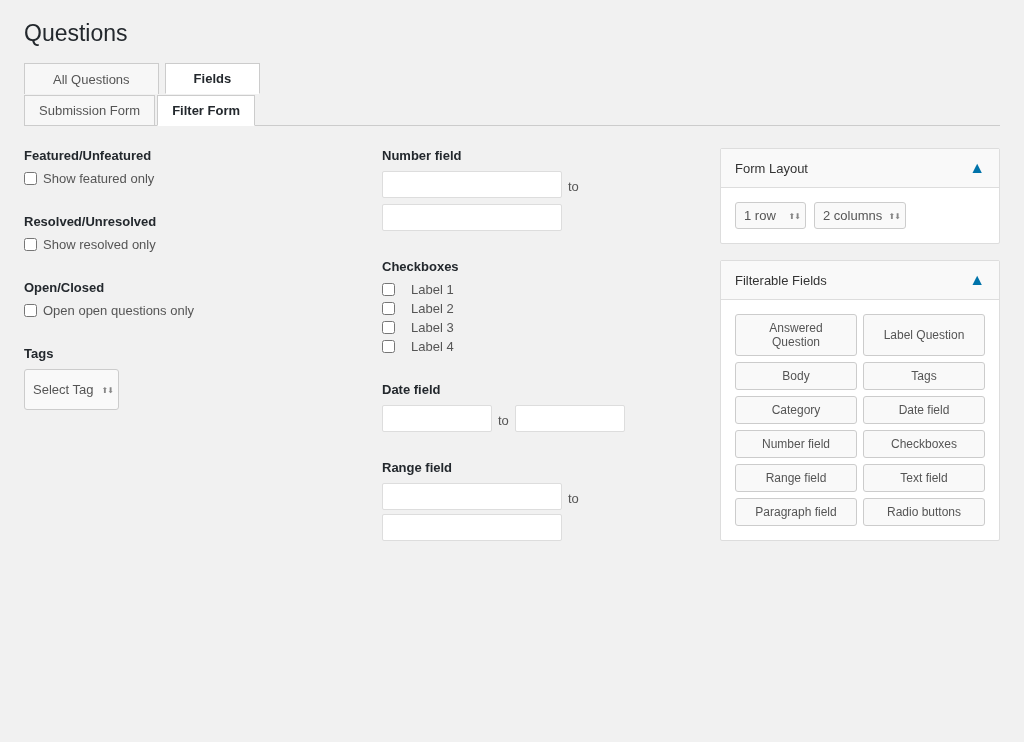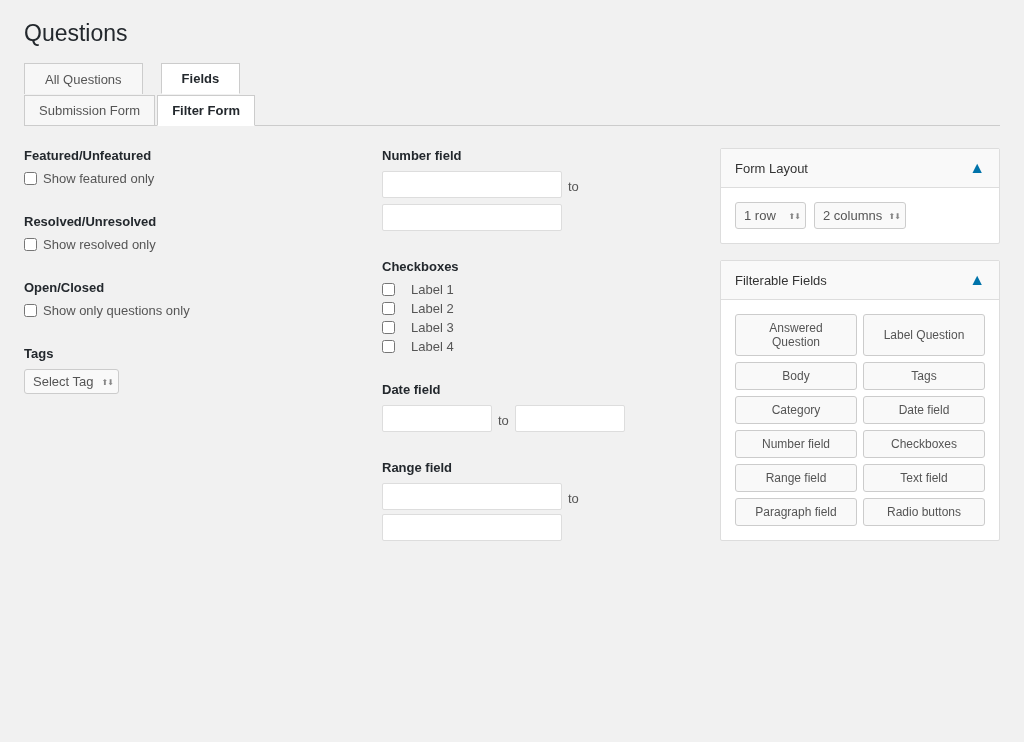--- a/index.html
+++ b/index.html
@@ -15,27 +15,27 @@
       font-weight: 400;
       color: #23282d;
       margin-bottom: 16px;
     }
     .tabs-row {
       display: flex;
       gap: 0;
       margin-bottom: 0;
     }
     .tab-btn {
-      padding: 7px 20px;
+      padding: 7px 28px;
       border: 1px solid #ccc;
       background: #f7f7f7;
       cursor: pointer;
       font-size: 13px;
       color: #555;
-      margin-right: 18px;
+      margin-right: 6px;
       border-bottom: none;
     }
     .tab-btn.active {
       background: #fff;
       color: #23282d;
       font-weight: 600;
       border-bottom: 1px solid #fff;
     }
     .subtabs-row {
       display: flex;
@@ -143,21 +143,21 @@
       align-items: center;
       gap: 6px;
       margin-top: 4px;
     }
     .date-input {
       width: 110px;
     }
     .select-tag {
       border: 1px solid #ccc;
       background: #f9f9f9;
-      padding: 4px 8px;
+      padding: 12px 8px;
       font-size: 13px;
       color: #555;
       border-radius: 3px;
       cursor: pointer;
       appearance: none;
       -webkit-appearance: none;
       padding-right: 24px;
       background-image: none;
     }
     .select-wrapper {
@@ -293,21 +293,21 @@
           <label class="checkbox-row">
             <input type="checkbox" style="">
             <span>Show resolved only</span>
           </label>
         </div>
 
         <div class="field-group">
           <span class="field-label">Open/Closed</span>
           <label class="checkbox-row">
             <input type="checkbox" style="">
-            <span>Show only questions only</span>
+            <span>Open open questions only</span>
           </label>
         </div>
 
         <div class="field-group">
           <span class="field-label">Tags</span>
           <div class="select-wrapper">
             <select class="select-tag">
               <option>Select Tag</option>
             </select>
           </div>

